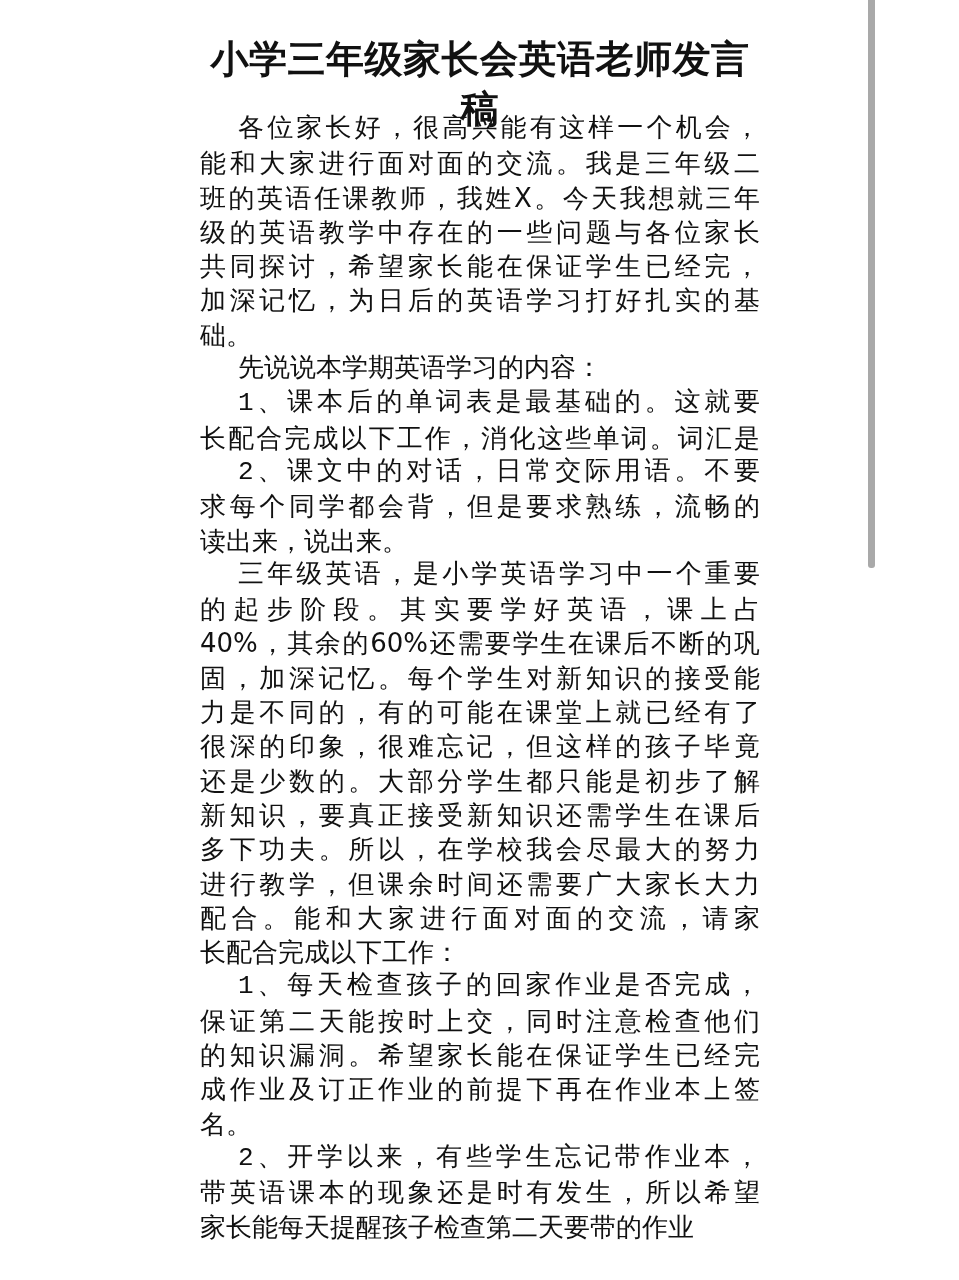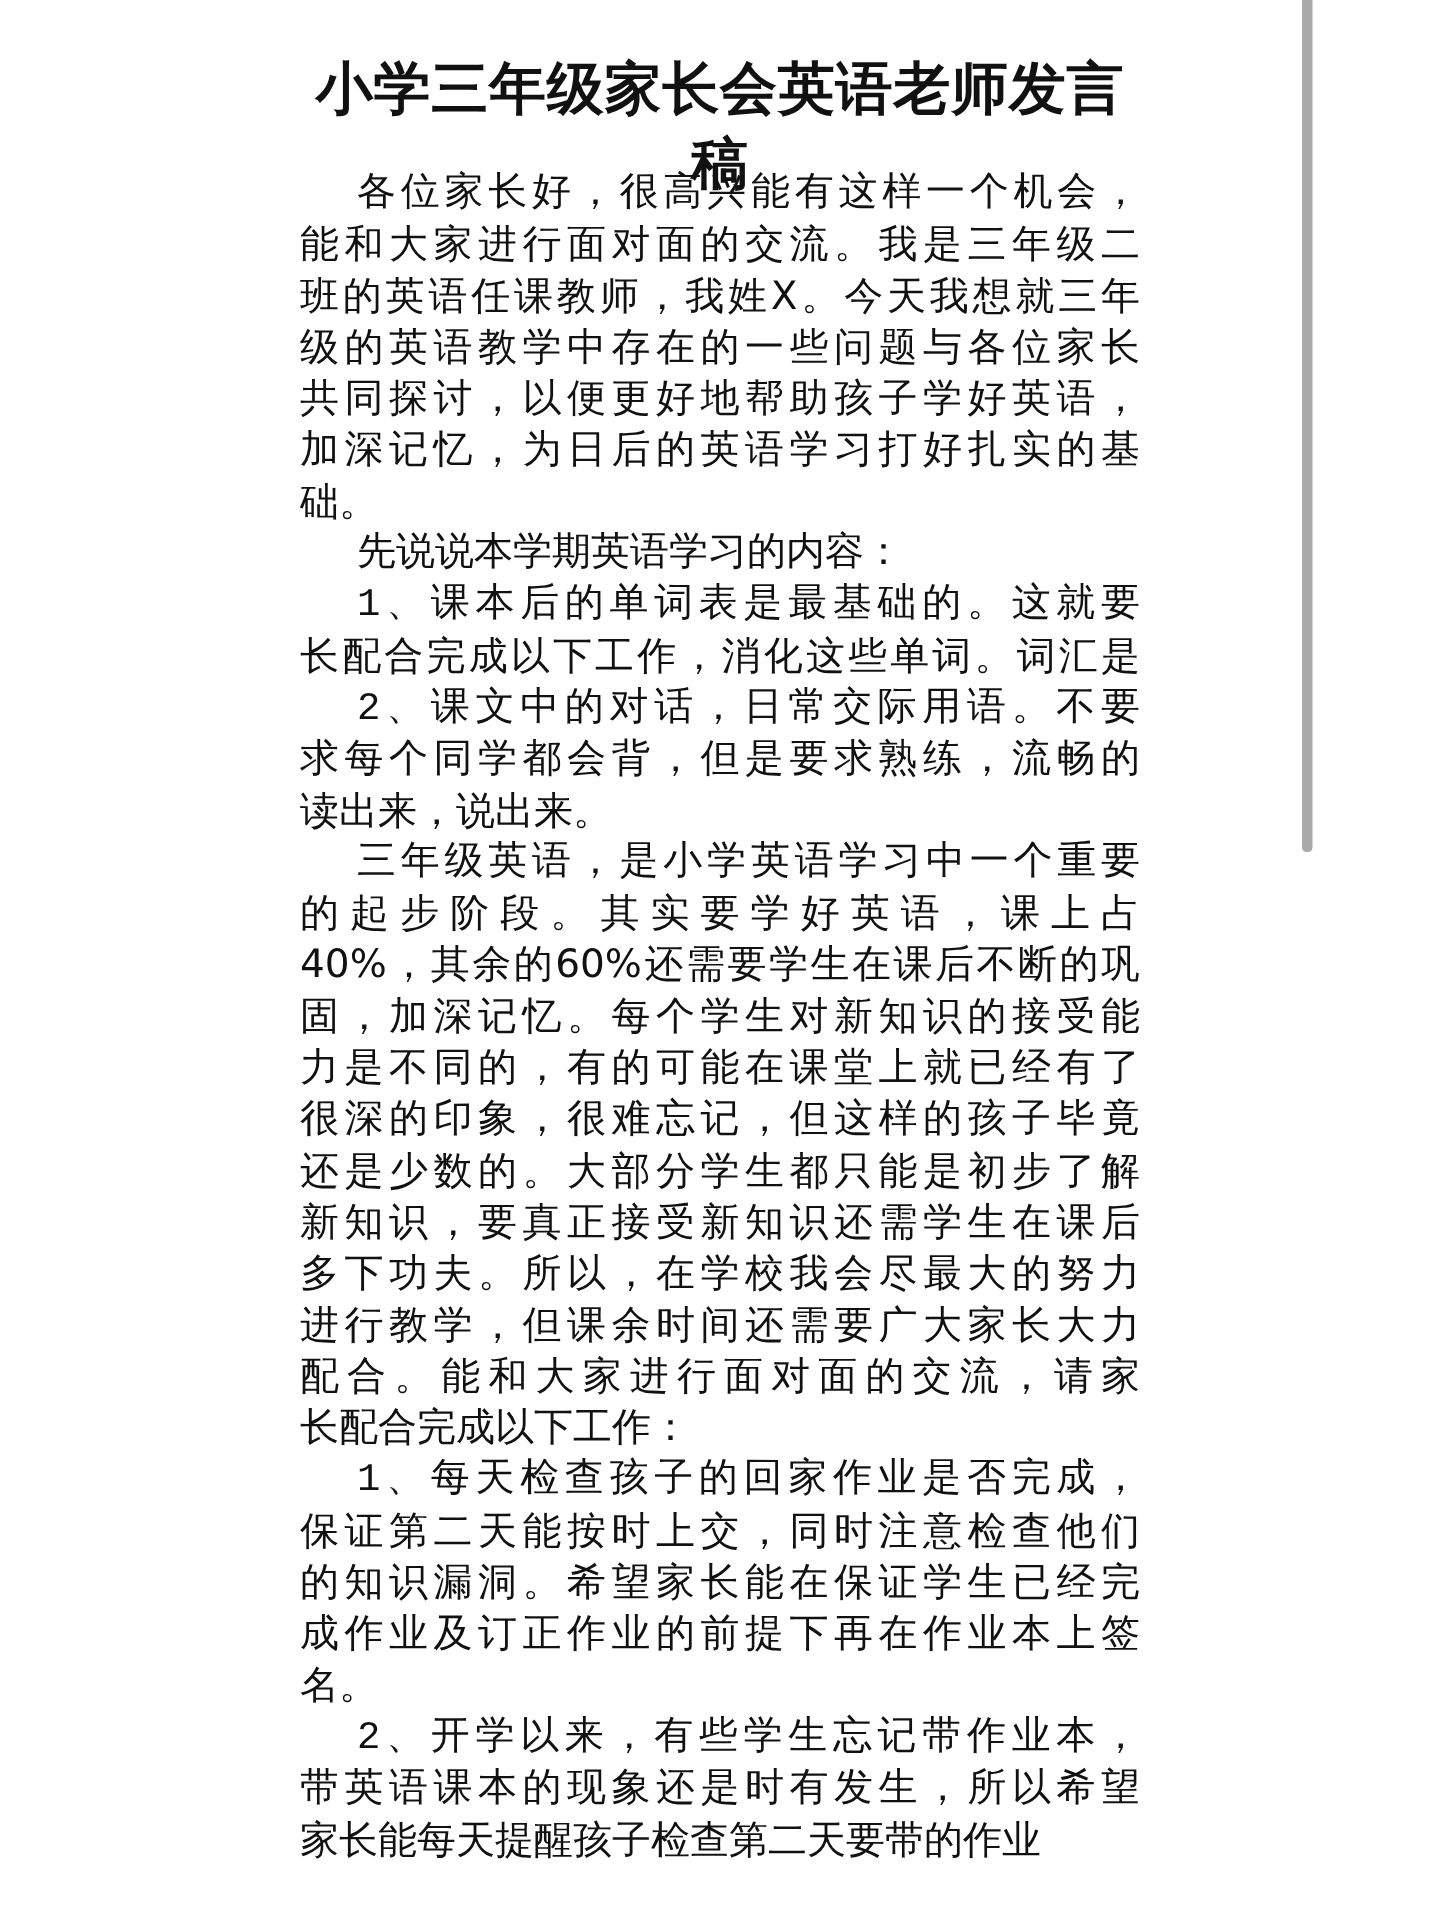--- a/index.html
+++ b/index.html
@@ -60,21 +60,21 @@
 <body>
 
 <div class="doc">
   <h1 class="title">小学三年级家长会英语老师发言稿</h1>
   <div class="body" id="doc-body">
       <div>
         <span class="line indent">各位家长好，很高兴能有这样一个机会，</span>
         <span class="line">能和大家进行面对面的交流。我是三年级二</span>
         <span class="line">班的英语任课教师，我姓X。今天我想就三年</span>
         <span class="line">级的英语教学中存在的一些问题与各位家长</span>
-        <span class="line">共同探讨，以便更好地帮助孩子学好英语，</span>
+        <span class="line">共同探讨，希望家长能在保证学生已经完，</span>
         <span class="line">加深记忆，为日后的英语学习打好扎实的基</span>
         <span class="line last">础。</span>
       </div>
       <div>
         <span class="line indent last">先说说本学期英语学习的内容：</span>
       </div>
       <div>
         <span class="line indent">1、课本后的单词表是最基础的。这就要</span>
         <span class="line">长配合完成以下工作，消化这些单词。词汇是</span>
       </div>

